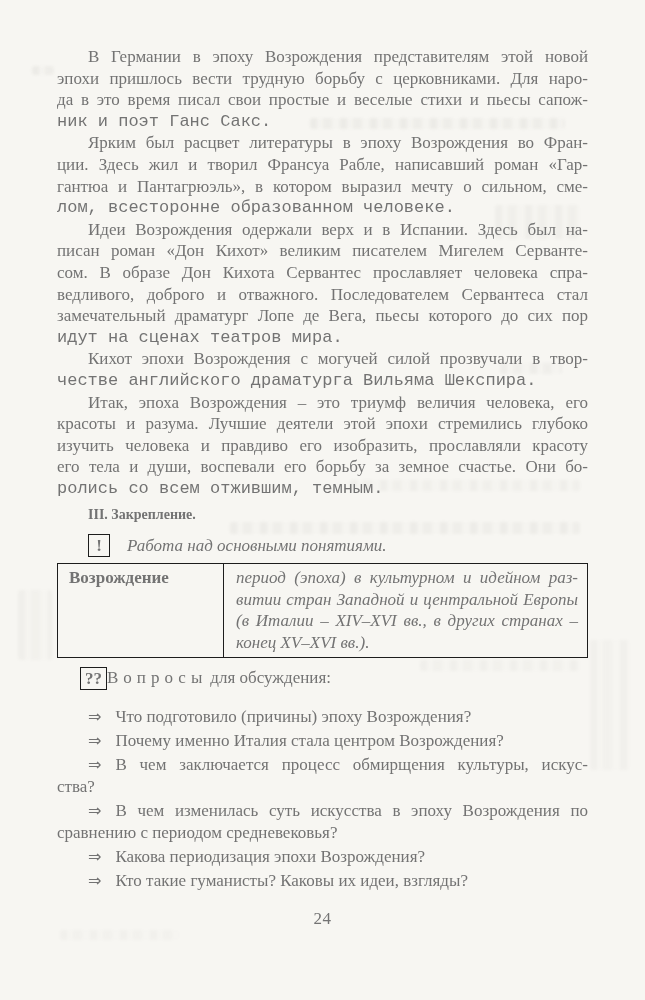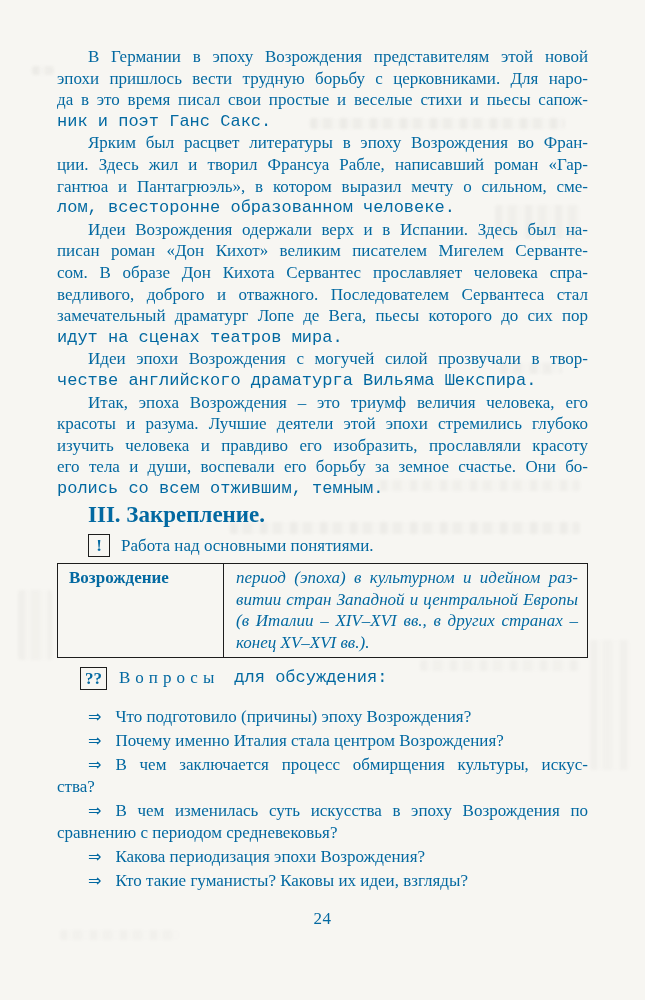--- a/index.html
+++ b/index.html
@@ -1,39 +1,39 @@
 <!DOCTYPE html>
 <html><head>
 <meta charset="utf-8">
 <style>
   html, body { margin: 0; padding: 0; }
   .page {
     position: relative;
     width: 645px;
     height: 1000px;
     background: #f7f6f2;
-    color: #0369a1;
+    color: #737373;
     font-family: "Liberation Serif", serif;
     font-size: 17px;
     line-height: 21.6px;
     overflow: hidden;
   }
   .content {
     position: absolute;
     left: 57px;
     top: 46px;
     width: 531px;
   }
   
   .para-line { text-align: justify; text-align-last: justify; white-space: normal; }
   .para-line.last { text-align-last: left; font-family: Liberation Mono, monospace; }
   .para-line.first { text-indent: 31px; }
   .section-heading {
     font-weight: bold;
-    font-size: 23px;
+    font-size: 14px;
     margin: 5px 0 0 0;
     padding-left: 31px;
     line-height: 22px;
   }
   .work-line {
     margin-top: 7px;
     padding-left: 31px;
     display: flex;
     align-items: center;
     height: 25px;
@@ -43,21 +43,21 @@
     align-items: center;
     justify-content: center;
     border: 1.6px solid #1d1d1d;
     font-weight: bold;
     height: 21px;
     min-width: 12px;
     padding: 0 4px;
     line-height: 21px;
     flex: 0 0 auto;
   }
-  .work-line .work-text { margin-left: 11px; }
+  .work-line .work-text { margin-left: 17px; font-style: italic; }
   .def-table {
     display: flex;
     border: 1.7px solid #1d1d1d;
     margin-top: 5px;
     background: transparent;
   }
   .term-cell {
     width: 148px;
     flex: 0 0 148px;
     border-right: 1.7px solid #1d1d1d;
@@ -73,22 +73,22 @@
   }
   .def-line { text-align: justify; text-align-last: justify; font-style: italic; }
   .def-line.last { text-align-last: left; }
   .questions-header {
     margin-top: 7px;
     padding-left: 23px;
     display: flex;
     align-items: center;
     height: 26px;
   }
-  .questions-header .spaced { letter-spacing: 5px; margin-left: 12px; }
-  .questions-header .label-rest { margin-left: 15px; font-family: Liberation Mono, monospace; }
+  .questions-header .spaced { letter-spacing: 5px; margin-left: 0; }
+  .questions-header .label-rest { margin-left: 3px; }
   .q-list { margin-top: 15px; }
   .q-item { margin-bottom: 2px; }
   .q-line { line-height: 22px; }
   .q-line.q-first.justify { text-align: justify; text-align-last: justify; }
   .q-line .arrow {
     display: inline-block;
     margin-left: 31px;
     margin-right: 14px;
     font-family: "DejaVu Sans", sans-serif;
     font-size: 16px;
@@ -153,21 +153,21 @@
         </div>
         <div class="paragraph">
           <div class="para-line first">Идеи Возрождения одержали верх и в Испании. Здесь был на-</div>
           <div class="para-line">писан роман «Дон Кихот» великим писателем Мигелем Серванте-</div>
           <div class="para-line">сом. В образе Дон Кихота Сервантес прославляет человека спра-</div>
           <div class="para-line">ведливого, доброго и отважного. Последователем Сервантеса стал</div>
           <div class="para-line">замечательный драматург Лопе де Вега, пьесы которого до сих пор</div>
           <div class="para-line last">идут на сценах театров мира.</div>
         </div>
         <div class="paragraph">
-          <div class="para-line first">Идеи эпохи Возрождения с могучей силой прозвучали в твор-</div>
+          <div class="para-line first">Кихот эпохи Возрождения с могучей силой прозвучали в твор-</div>
           <div class="para-line last">честве английского драматурга Вильяма Шекспира.</div>
         </div>
         <div class="paragraph">
           <div class="para-line first">Итак, эпоха Возрождения – это триумф величия человека, его</div>
           <div class="para-line">красоты и разума. Лучшие деятели этой эпохи стремились глубоко</div>
           <div class="para-line">изучить человека и правдиво его изобразить, прославляли красоту</div>
           <div class="para-line">его тела и души, воспевали его борьбу за земное счастье. Они бо-</div>
           <div class="para-line last">ролись со всем отжившим, темным.</div>
         </div>
       </div>

